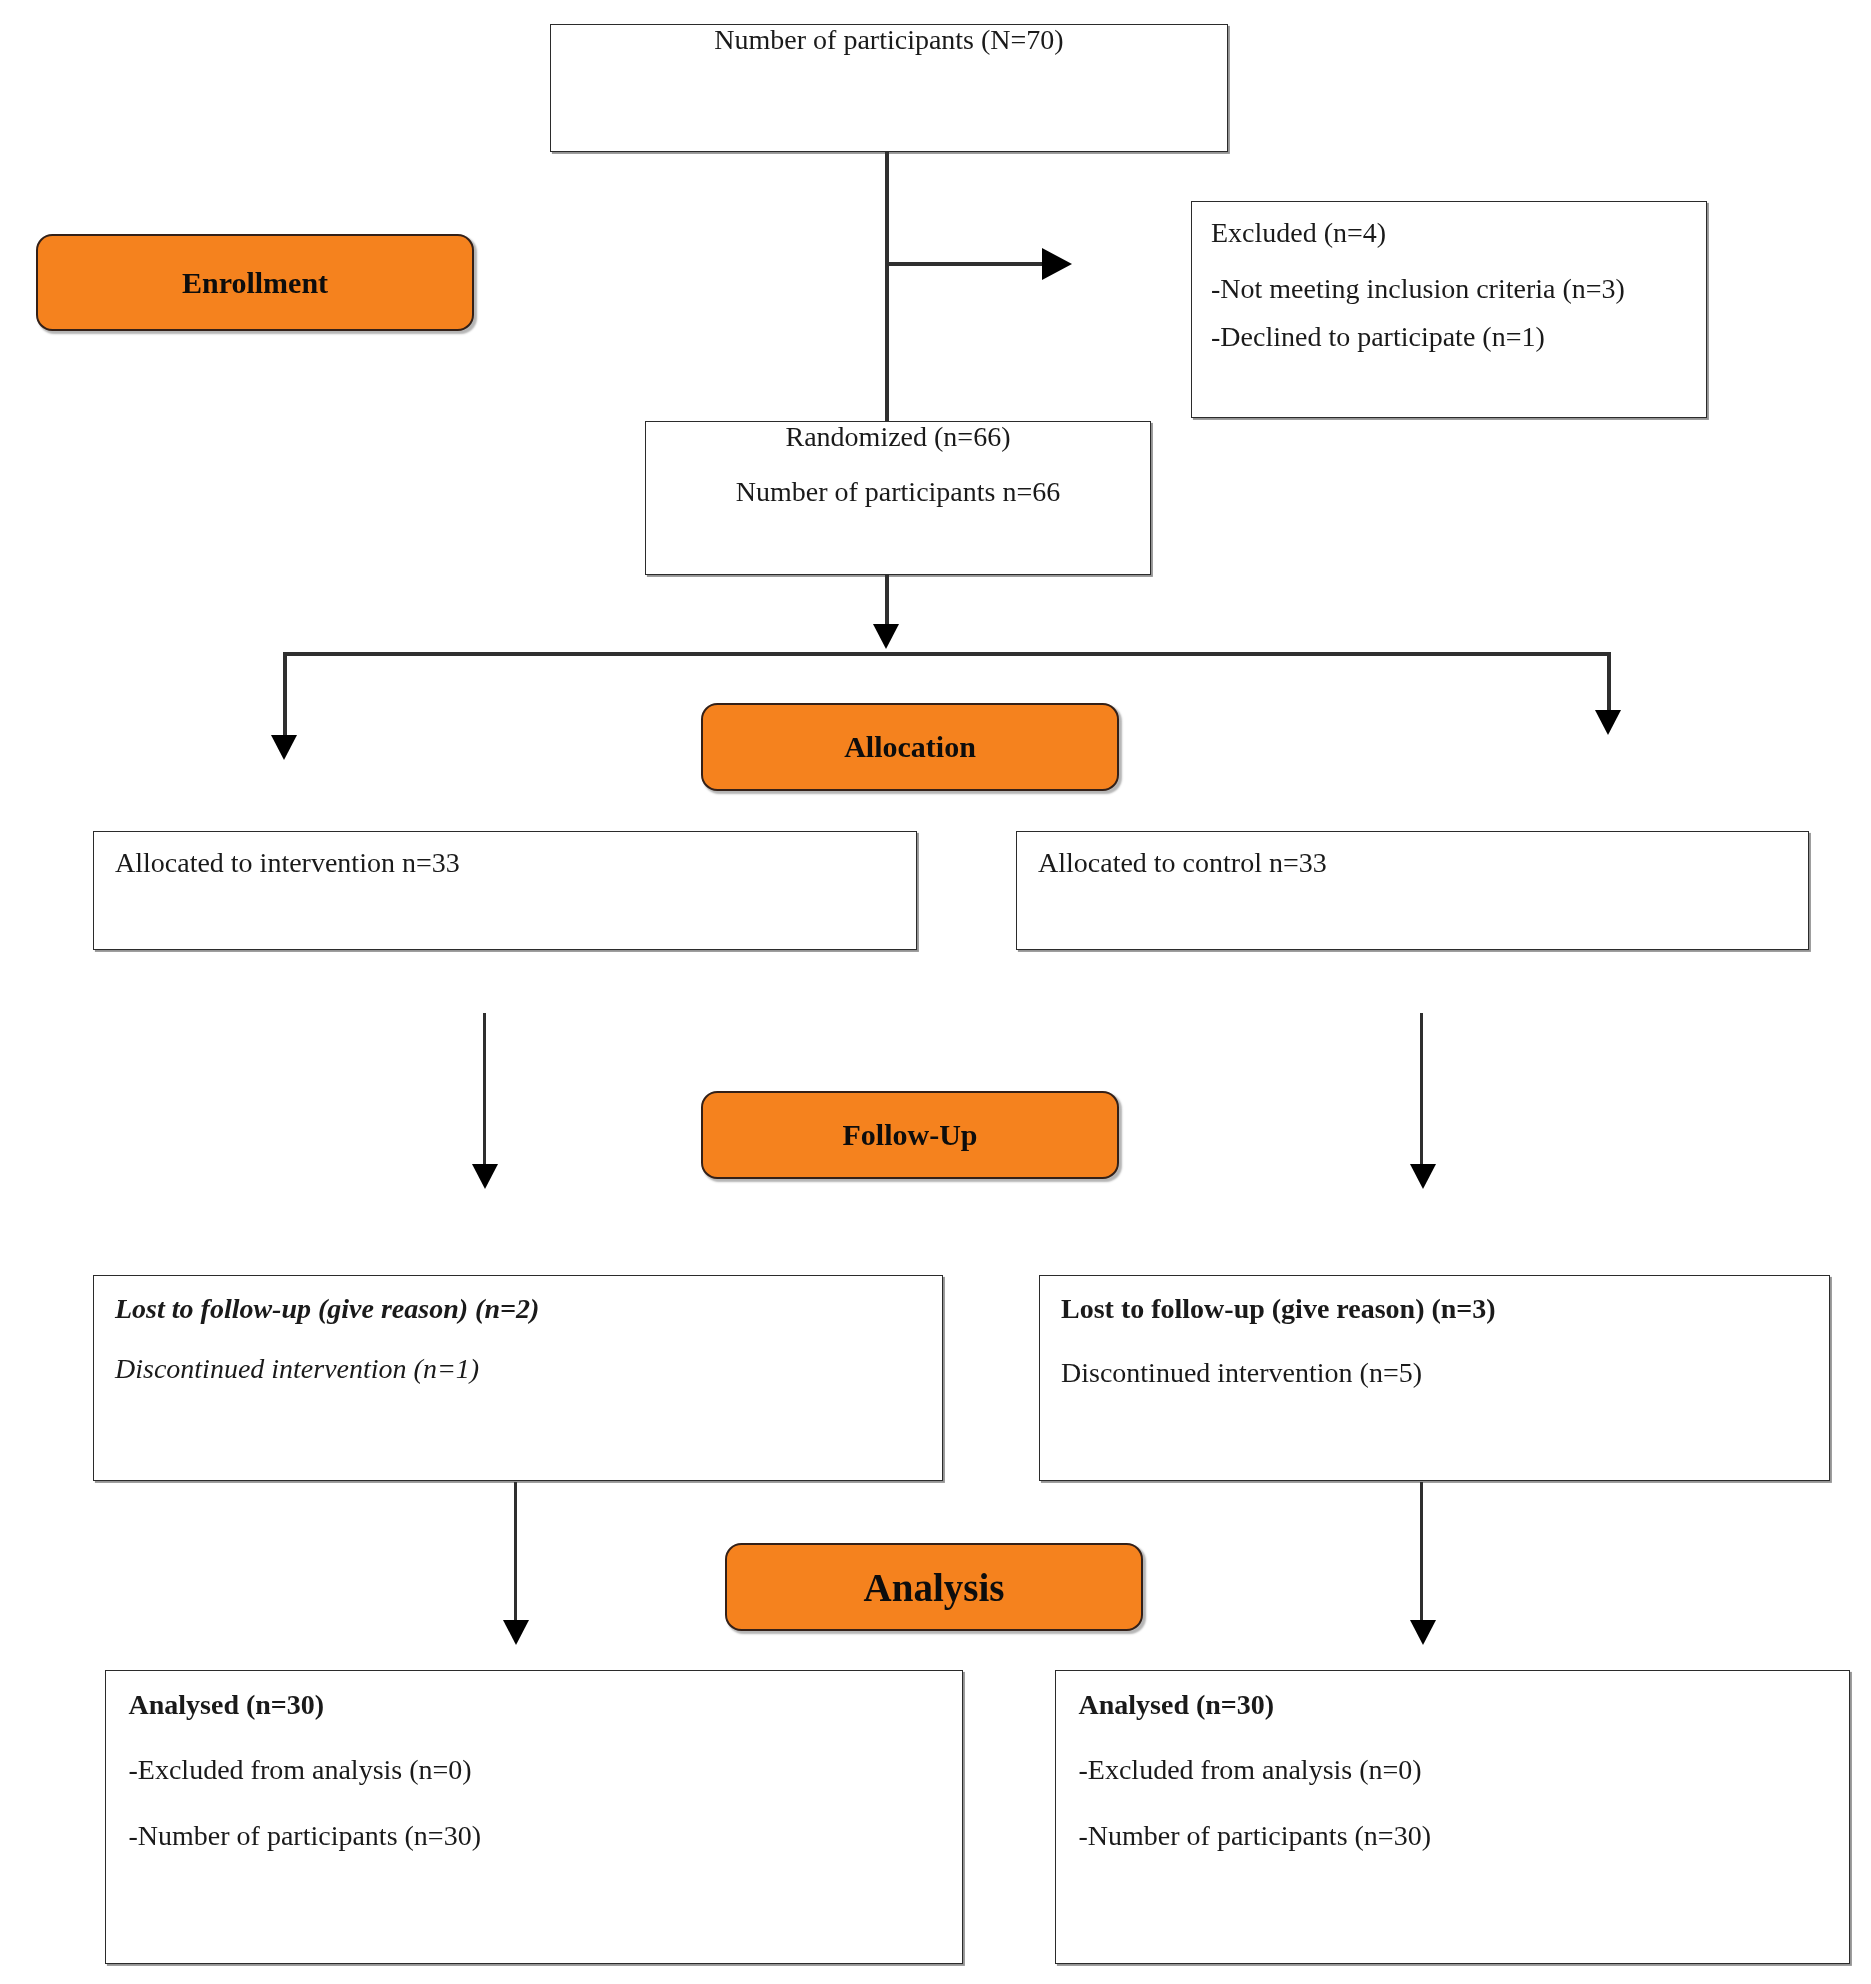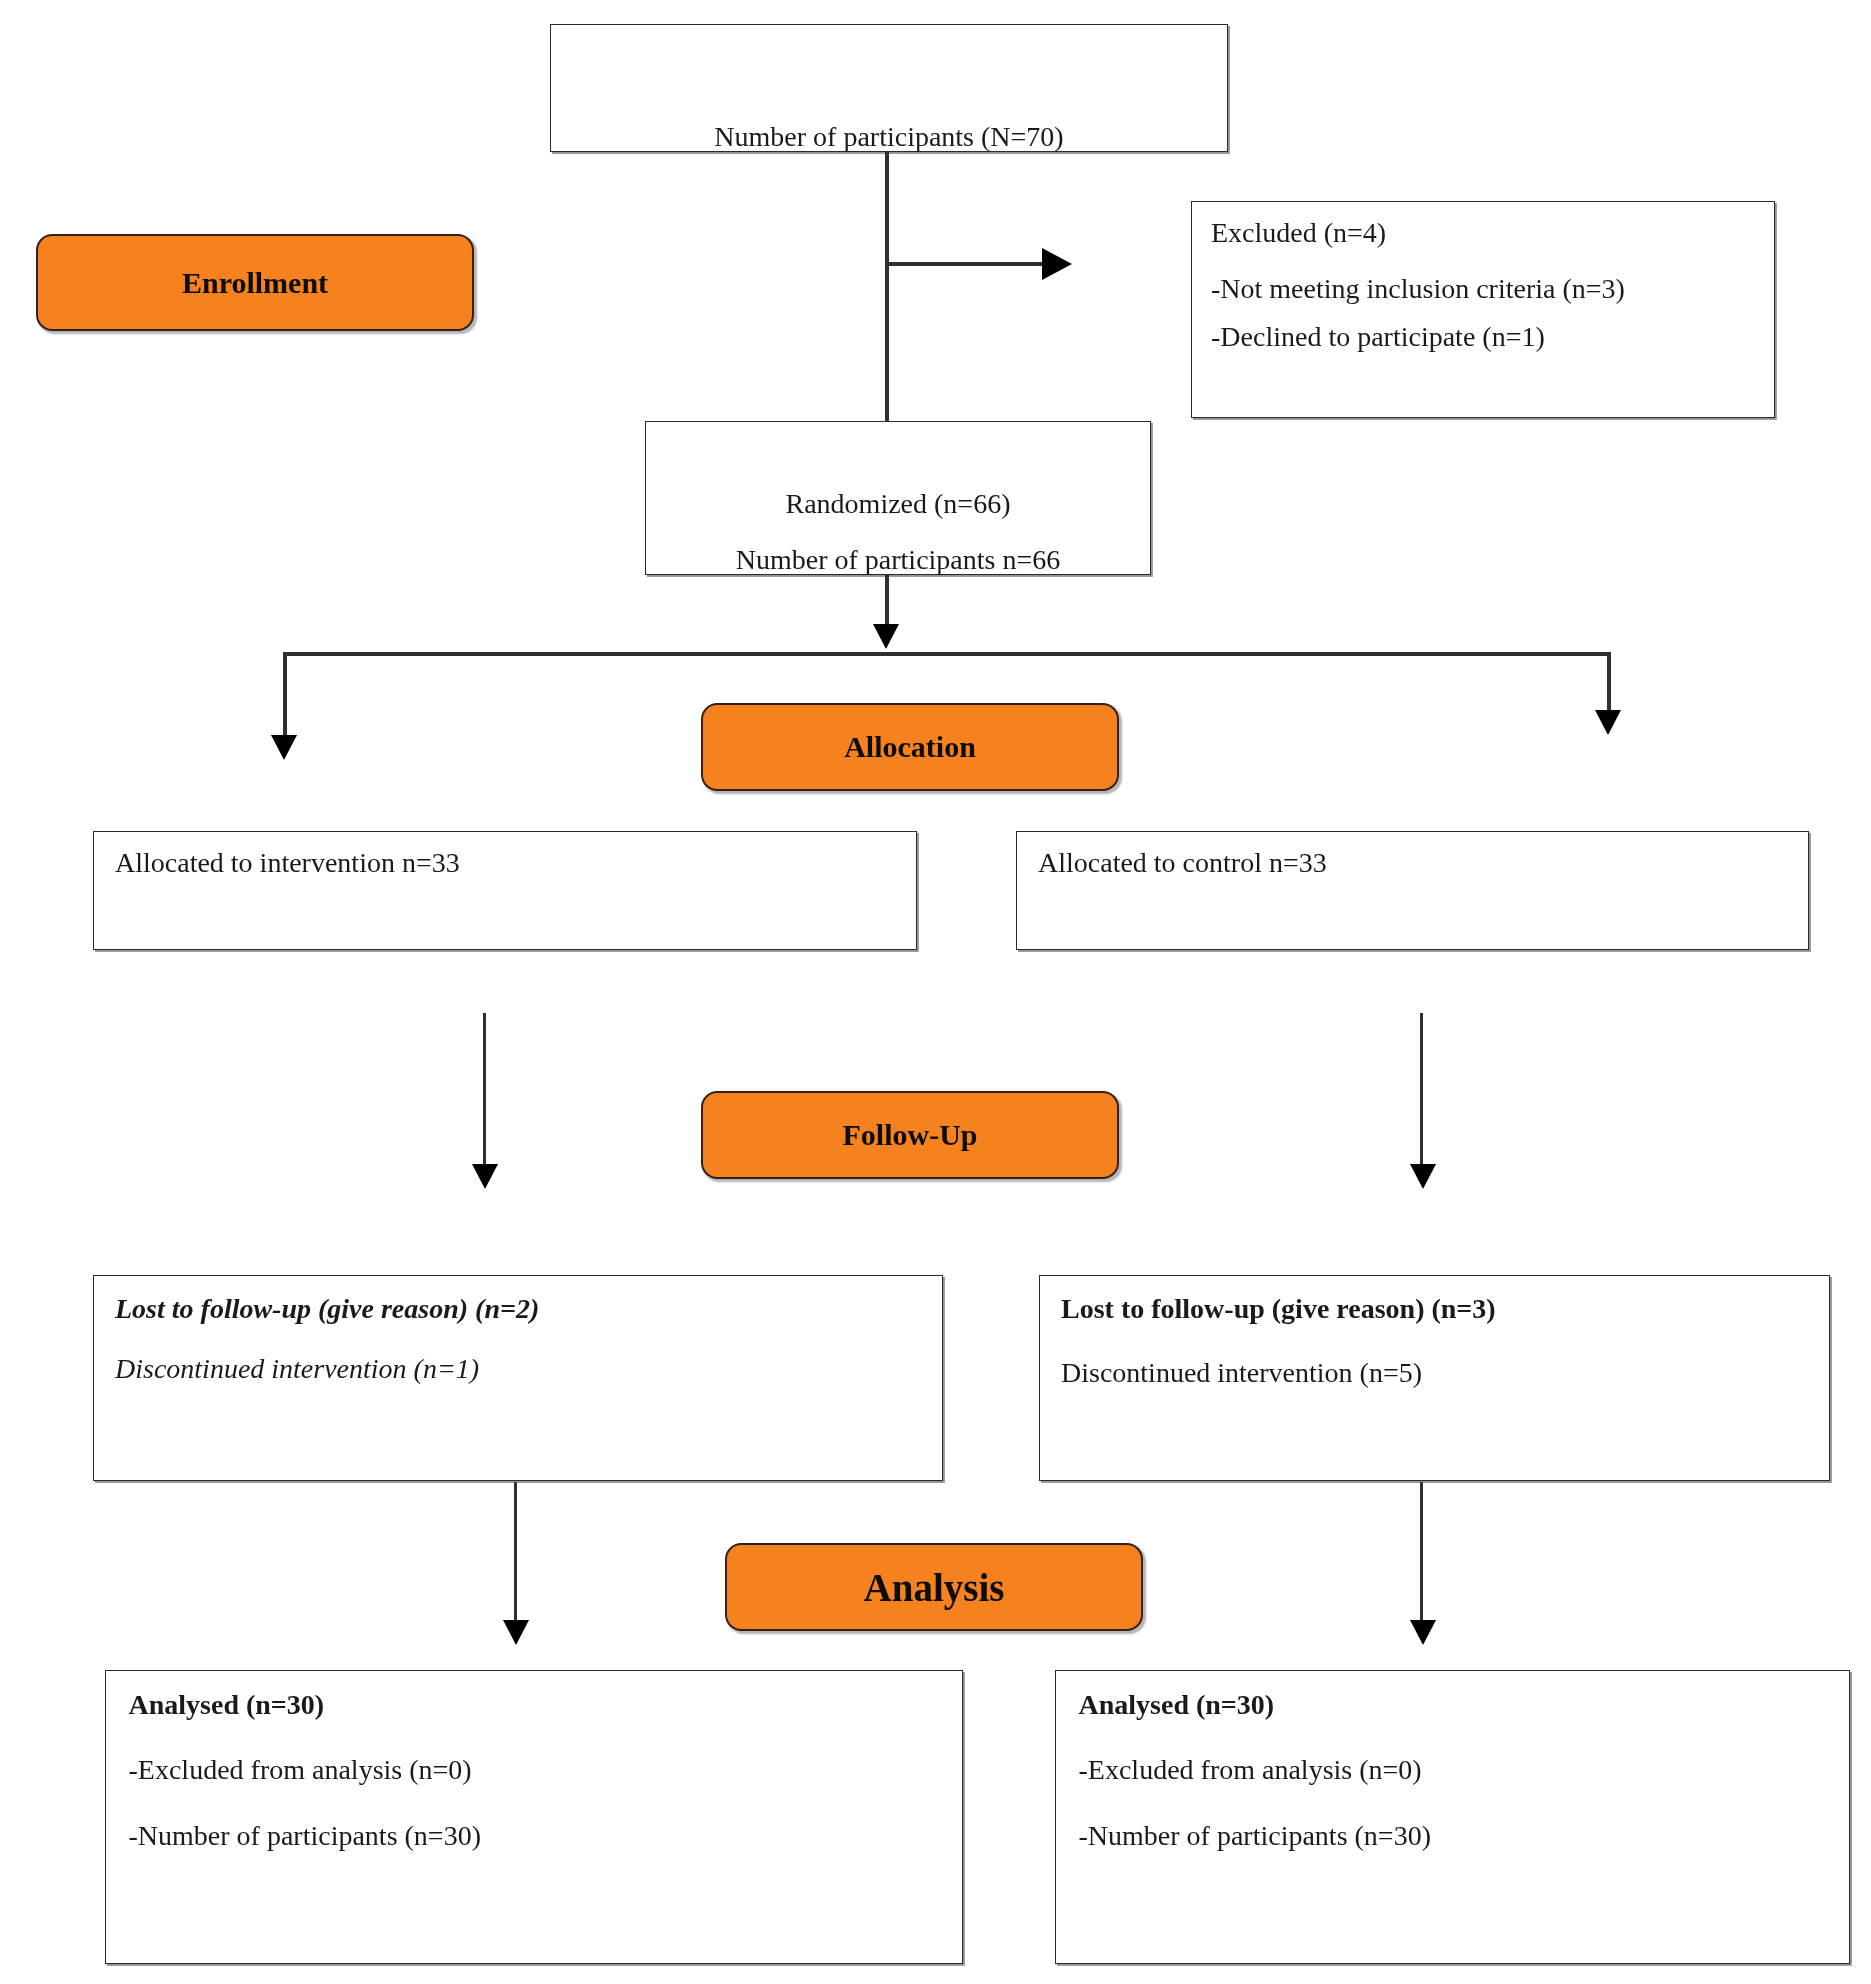--- a/index.html
+++ b/index.html
@@ -23,21 +23,21 @@
   .node .line{
     font-size:28px;
     line-height:1.05;
     white-space:nowrap;
     color:#1a1a1a;
   }
   .node.center{
     display:flex;
     flex-direction:column;
     align-items:center;
-    justify-content:flex-end;
+    justify-content:flex-start;
   }
   .node.center .line{text-align:center;}
   .node.left{
     display:flex;
     flex-direction:column;
     align-items:flex-start;
     justify-content:flex-start;
   }
   .node.left .line{text-align:left;}
   .bold{font-weight:bold;}
@@ -87,21 +87,21 @@
 
   <div class="vline" style="left:885px;top:152px;width:3.8px;height:270px;"></div>
 
   <div class="hline" style="left:888px;top:262px;width:155px;height:3.8px;"></div>
   <div class="arrow-right" style="left:1042px;top:248px;"></div>
 
   <div class="badge" style="left:36px;top:234px;width:438px;height:97px;align-items:center;">
     <span style="font-size:30px;">Enrollment</span>
   </div>
 
-  <div class="node left" style="left:1191px;top:201px;width:584px;height:217px;padding:16.3px 19px;">
+  <div class="node left" style="left:1191px;top:201px;width:516px;height:217px;padding:16.3px 19px;">
     <div class="line" style="margin-bottom:26px;">Excluded (n=4)</div>
     <div class="line" style="margin-bottom:19px;text-align:right;">-Not meeting inclusion criteria (n=3)</div>
     <div class="line">-Declined to participate (n=1)</div>
   </div>
 
   <div class="node center" style="left:645px;top:421px;width:506px;height:154px;">
     <div class="line" style="margin-bottom:26px;">Randomized (n=66)</div>
     <div class="line">Number of participants n=66</div>
   </div>
 

